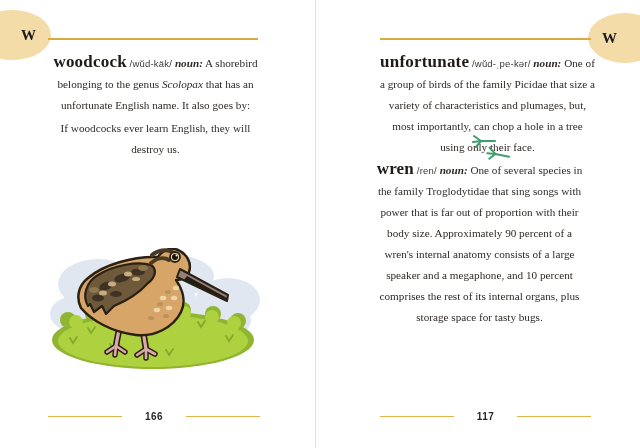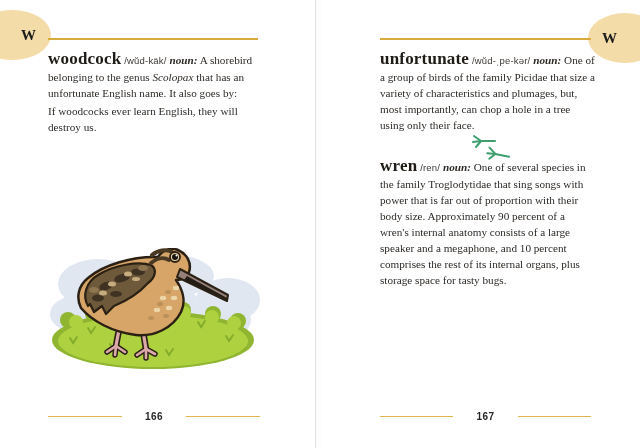--- a/index.html
+++ b/index.html
@@ -17,21 +17,21 @@
     background:#fdfdfd;
   }
   .letter-tab{
     position:absolute;background:#f4dca8;border-radius:50%;
     display:flex;align-items:center;
     font-family:"Liberation Serif",serif;font-weight:bold;font-size:15px;color:#1c1c1c;
   }
   #tab-left{left:-26px;top:10px;width:62px;height:50px;justify-content:flex-end;padding-right:15px;}
   #tab-right{right:-22px;top:13px;width:60px;height:50px;justify-content:flex-start;padding-left:14px;}
   .rule{position:absolute;height:1.5px;background:#d9ab3e;}
-  .entry{position:absolute;font-size:11.2px;line-height:16px;text-align:left;}
+  .entry{position:absolute;font-size:11.2px;line-height:21px;text-align:center;}
   .headword{font-weight:bold;font-size:17px;color:#1f1b16;letter-spacing:.2px;}
   .pron{font-family:"Liberation Sans",sans-serif;font-size:9.5px;color:#3c3834;letter-spacing:.2px;}
   .pos{font-weight:bold;font-style:italic;}
   .ital{font-style:italic;}
   ul.aliases{list-style:none;margin:6px 0 3px 17px;padding:0;}
   ul.aliases li{margin:0 0 4.2px 0;}
   .bullet{display:inline-block;width:4px;height:4px;background:#d9ab3e;margin-right:8px;vertical-align:2.5px;}
   .closing{margin-top:2px;}
   .footer{position:absolute;top:411px;display:flex;align-items:center;gap:14px;}
   .footer .fline{flex:1;height:1.5px;background:#e0b54a;}
@@ -186,22 +186,22 @@
         <g transform="translate(16,11) rotate(12)">
           <path d="M24 7 L10 7"></path>
             <path d="M10 7 L3 2"></path>
             <path d="M10 7 L2 8"></path>
             <path d="M10 7 L5 13"></path>
         </g>
       </g>
     </svg>
   </div>
 
-  <div class="entry" style="left:59px;top:158px;width:215px;">
+  <div class="entry" style="left:51px;top:158px;width:215px;">
     <p><span class="headword">wren</span> <span class="pron">/ren/</span> <span class="pos">noun:</span> <span>One of several species in the family Troglodytidae that sing songs with power that is far out of proportion with their body size. Approximately 90 percent of a wren's internal anatomy consists of a large speaker and a megaphone, and 10 percent comprises the rest of its internal organs, plus storage space for tasty bugs.</span></p>
   </div>
 
   <div class="footer" style="left:59px;width:211px;">
     <div class="fline"></div>
-    <span class="pagenum">167</span>
+    <span class="pagenum">117</span>
     <div class="fline"></div>
   </div>
 </div>
 
 </body></html>

